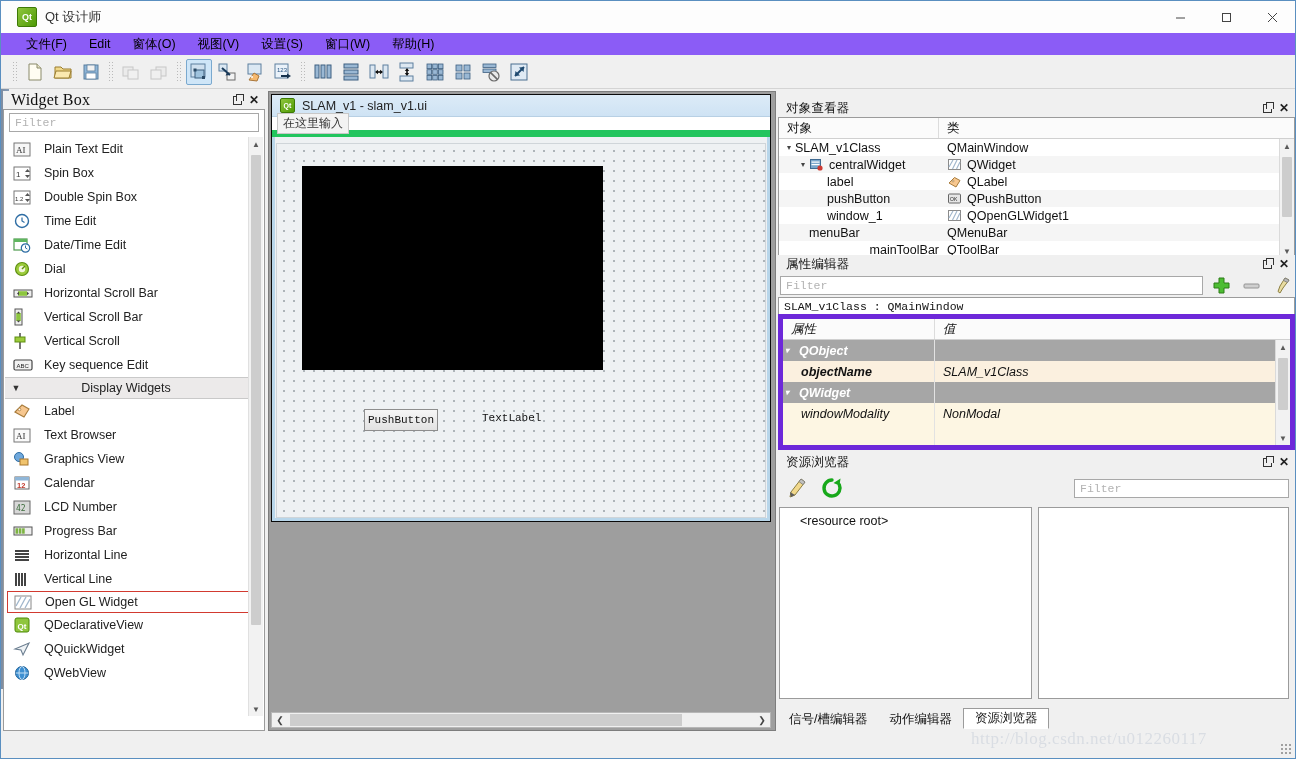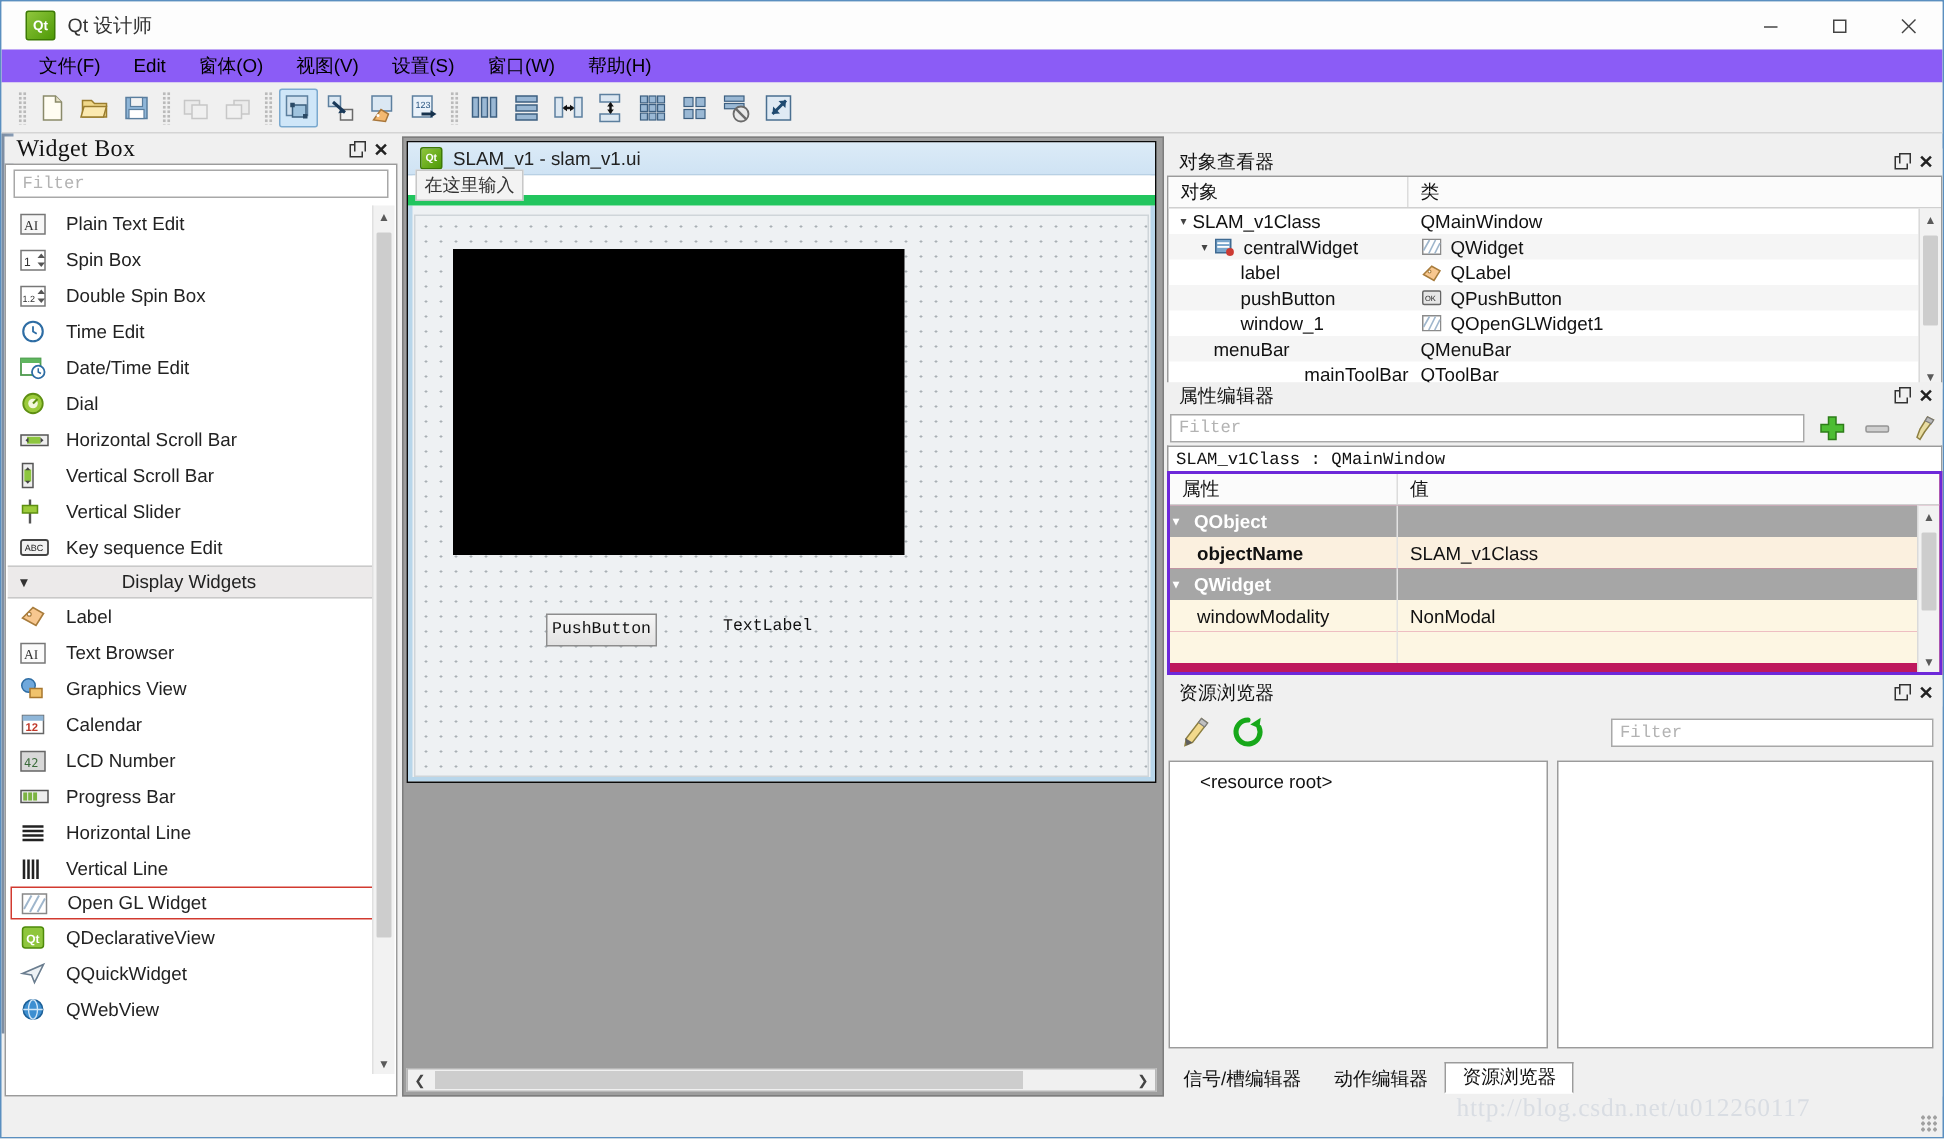--- a/index.html
+++ b/index.html
@@ -133,22 +133,22 @@
   #propedit{left:777px;top:254px;width:517px;height:195px;}
   .pe-body{position:absolute;left:0;top:18px;right:0;bottom:0;box-sizing:border-box;}
   .pe-toolrow{height:24px;display:flex;align-items:center;gap:6px;padding:0 2px;box-sizing:border-box;}
   .pe-filter{flex:1;height:19px;background:#fff;border:1px solid #a8a8a8;display:flex;align-items:center;
      padding:0 5px;box-sizing:border-box;}
   .pe-filter span{font-family:"Liberation Mono",monospace;font-size:11.5px;color:#b3b3b3;}
   .pe-ibtn{width:24px;height:22px;display:flex;align-items:center;justify-content:center;}
   .pe-objline{height:17px;background:#fff;border:1px solid #9b9b9b;border-bottom:none;
      display:flex;align-items:center;padding-left:5px;box-sizing:border-box;
      font-family:"Liberation Mono",monospace;font-size:11.5px;color:#111;}
-  .pe-table{position:absolute;left:0;top:41px;right:0;bottom:0;background:#be185d;
-     border:2px solid #6d28d9;box-sizing:border-box;overflow:hidden;}
+  .pe-table{position:absolute;left:0;top:41px;right:0;bottom:0;background:#b91c1c;
+     border:5px solid #6d28d9;box-sizing:border-box;overflow:hidden;font-style:italic;}
   .pe-rows{position:absolute;left:0;top:21px;right:15px;bottom:0;overflow:hidden;}
   .pe-row{height:21px;display:flex;align-items:center;box-sizing:border-box;}
   .pe-row.group{background:#a6a6a6;font-weight:bold;}
   .pe-row.group .pe-c1{color:#fff;font-weight:bold;}
   .pe-row.yellowish{background:#fdf6e3;}
   .pe-row.cream{background:#fbf0df;}
   .pe-c1{width:152px;display:flex;align-items:center;padding-left:8px;box-sizing:border-box;
      font-size:12.5px;color:#111;border-right:1px solid #e2e2e2;height:100%;}
   .pe-c1.bold{font-weight:bold;}
   .pe-c2{flex:1;padding-left:8px;font-size:12.5px;color:#111;}
@@ -481,21 +481,21 @@
       </div>
 
 
       <div class="wb-row">
         <span class="ic">
           <svg width="14" height="18" viewBox="0 0 14 18">
               <line x1="7" y1="1" x2="7" y2="17" stroke="#555" stroke-width="1.6"></line>
               <rect x="2" y="5" width="10" height="5" fill="#9ccb3b" stroke="#5e8f12" stroke-width="1"></rect>
             </svg>
         </span>
-        <span class="lb">Vertical Slider</span>
+        <span class="lb">Vertical Scroll</span>
       </div>
 
       <div class="wb-row">
         <span class="ic">
           <svg width="20" height="14" viewBox="0 0 20 14">
               <rect x="1" y="2" width="18" height="10" rx="1.5" fill="#f2f2f2" stroke="#444" stroke-width="1.2"></rect>
               <text x="3.5" y="9.5" font-size="6" fill="#222" font-family="sans-serif">ABC</text>
             </svg>
         </span>
         <span class="lb">Key sequence Edit</span>

